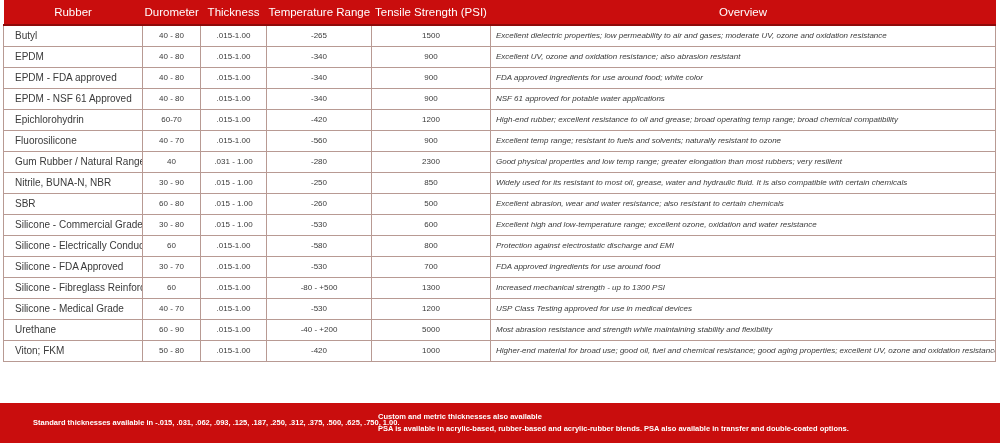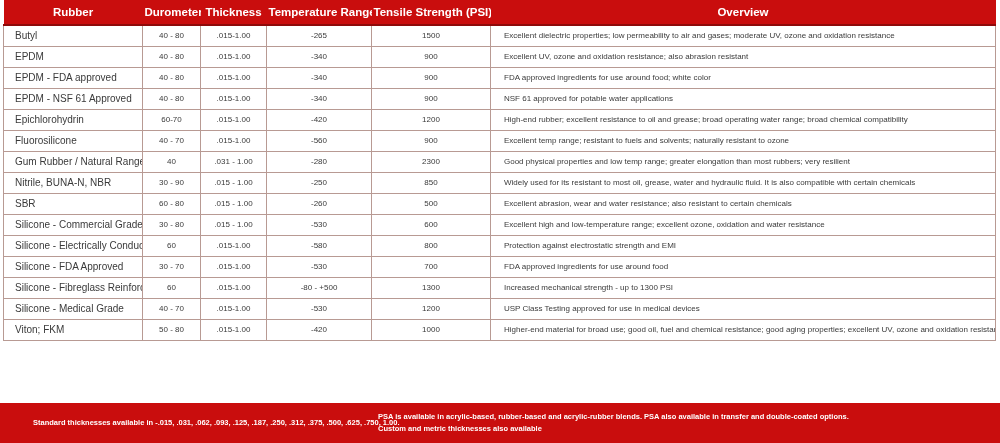--- a/index.html
+++ b/index.html
@@ -23,21 +23,21 @@
   }
   table.spec {
     border-collapse: collapse;
     table-layout: fixed;
     width: 992px;
     margin-left: 3px;
   }
   table.spec thead th {
     background: var(--accent-red);
     color: #ffffff;
-    font-weight: bold;
+    font-weight: normal;
     font-size: 11.5px;
     height: 25px;
     text-align: center;
     vertical-align: middle;
     border: none;
     border-bottom: 2px solid var(--header-edge);
     padding: 0 2px;
     white-space: nowrap;
     overflow: hidden;
   }
@@ -49,21 +49,21 @@
     padding: 0 4px;
     white-space: nowrap;
     overflow: hidden;
     color: var(--text);
   }
   table.spec tbody td.c0 { text-align: left; padding-left: 11px; font-size: 10px; }
   table.spec tbody td.c1,
   table.spec tbody td.c2,
   table.spec tbody td.c3,
   table.spec tbody td.c4 { text-align: center; }
-  table.spec tbody td.c5 { text-align: left; padding-left: 13px; }
+  table.spec tbody td.c5 { text-align: left; padding-left: 5px; font-style: italic; }
   .footer-band {
     position: absolute;
     left: 0;
     bottom: 0;
     width: 1000px;
     height: 40px;
     background: var(--accent-red);
     color: #ffffff;
     display: flex;
     align-items: center;
@@ -133,21 +133,21 @@
           <td class="c3">-340</td>
           <td class="c4">900</td>
           <td class="c5">NSF 61 approved for potable water applications</td>
         </tr>
         <tr>
           <td class="c0">Epichlorohydrin</td>
           <td class="c1">60-70</td>
           <td class="c2">.015-1.00</td>
           <td class="c3">-420</td>
           <td class="c4">1200</td>
-          <td class="c5">High-end rubber; excellent resistance to oil and grease; broad operating water range; broad chemical compatibility</td>
+          <td class="c5">High-end rubber; excellent resistance to oil and grease; broad operating temp range; broad chemical compatibility</td>
         </tr>
         <tr>
           <td class="c0">Fluorosilicone</td>
           <td class="c1">40 - 70</td>
           <td class="c2">.015-1.00</td>
           <td class="c3">-560</td>
           <td class="c4">900</td>
           <td class="c5">Excellent temp range; resistant to fuels and solvents; naturally resistant to ozone</td>
         </tr>
         <tr>
@@ -181,21 +181,21 @@
           <td class="c3">-530</td>
           <td class="c4">600</td>
           <td class="c5">Excellent high and low-temperature range; excellent ozone, oxidation and water resistance</td>
         </tr>
         <tr>
           <td class="c0">Silicone - Electrically Conductive</td>
           <td class="c1">60</td>
           <td class="c2">.015-1.00</td>
           <td class="c3">-580</td>
           <td class="c4">800</td>
-          <td class="c5">Protection against electrostatic strength and EMI</td>
+          <td class="c5">Protection against electrostatic discharge and EMI</td>
         </tr>
         <tr>
           <td class="c0">Silicone - FDA Approved</td>
           <td class="c1">30 - 70</td>
           <td class="c2">.015-1.00</td>
           <td class="c3">-530</td>
           <td class="c4">700</td>
           <td class="c5">FDA approved ingredients for use around food</td>
         </tr>
         <tr>
@@ -206,35 +206,43 @@
           <td class="c4">1300</td>
           <td class="c5">Increased mechanical strength - up to 1300 PSI</td>
         </tr>
         <tr>
           <td class="c0">Silicone - Medical Grade</td>
           <td class="c1">40 - 70</td>
           <td class="c2">.015-1.00</td>
           <td class="c3">-530</td>
           <td class="c4">1200</td>
           <td class="c5">USP Class Testing approved for use in medical devices</td>
+        </tr>
+        <tr>
+          <td class="c0">Urethane</td>
+          <td class="c1">60 - 90</td>
+          <td class="c2">.015-1.00</td>
+          <td class="c3">-40 - +200</td>
+          <td class="c4">5000</td>
+          <td class="c5">Most abrasion resistance and strength while maintaining stability and flexibility</td>
         </tr>
         <tr>
           <td class="c0">Viton; FKM</td>
           <td class="c1">50 - 80</td>
           <td class="c2">.015-1.00</td>
           <td class="c3">-420</td>
           <td class="c4">1000</td>
           <td class="c5">Higher-end material for broad use; good oil, fuel and chemical resistance; good aging properties; excellent UV, ozone and oxidation resistance</td>
         </tr>
       </tbody>
   </table>
 
   <div class="footer-band">
     <div class="footer-col left">
       <div>Standard thicknesses available in -.015, .031, .062, .093, .125, .187, .250, .312, .375, .500, .625, .750, 1.00.</div>
     </div>
     <div class="footer-col right">
+      <div>Custom and metric thicknesses also available</div>
       <div>PSA is available in acrylic-based, rubber-based and acrylic-rubber blends. PSA also available in transfer and double-coated options.</div>
-      <div>Custom and metric thicknesses also available</div>
     </div>
   </div>
 
 </div>
 
 </body></html>

